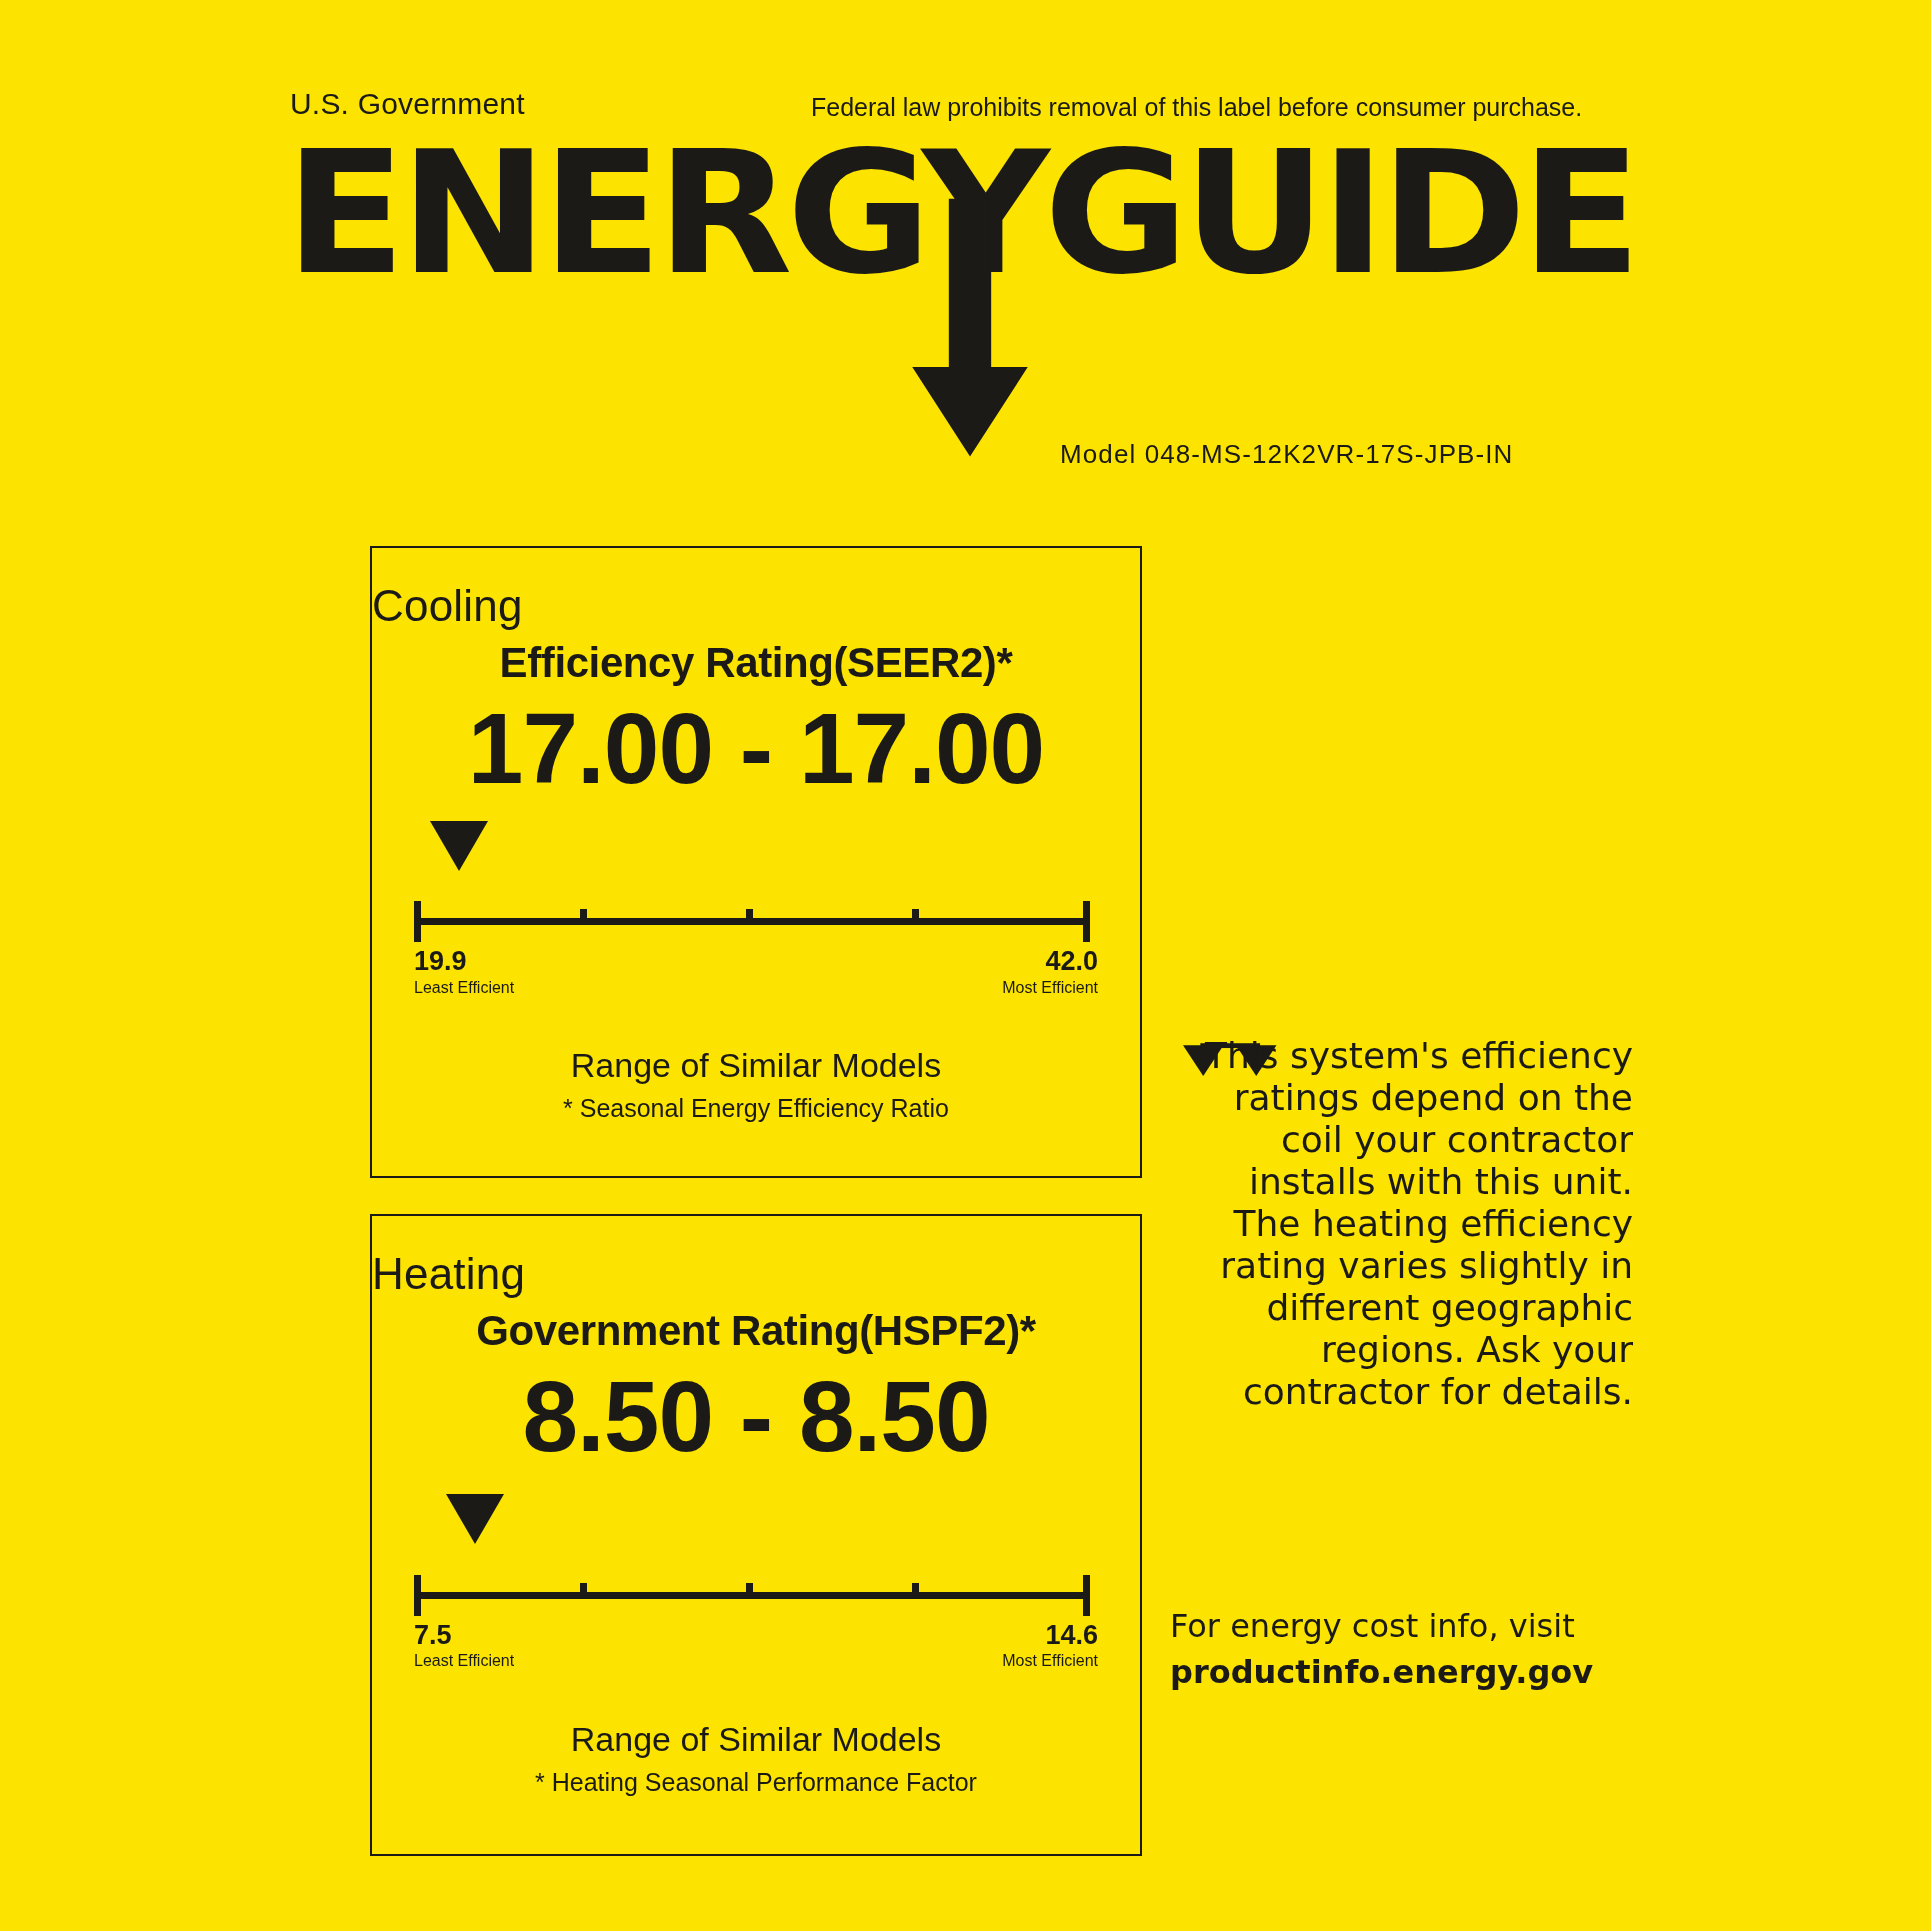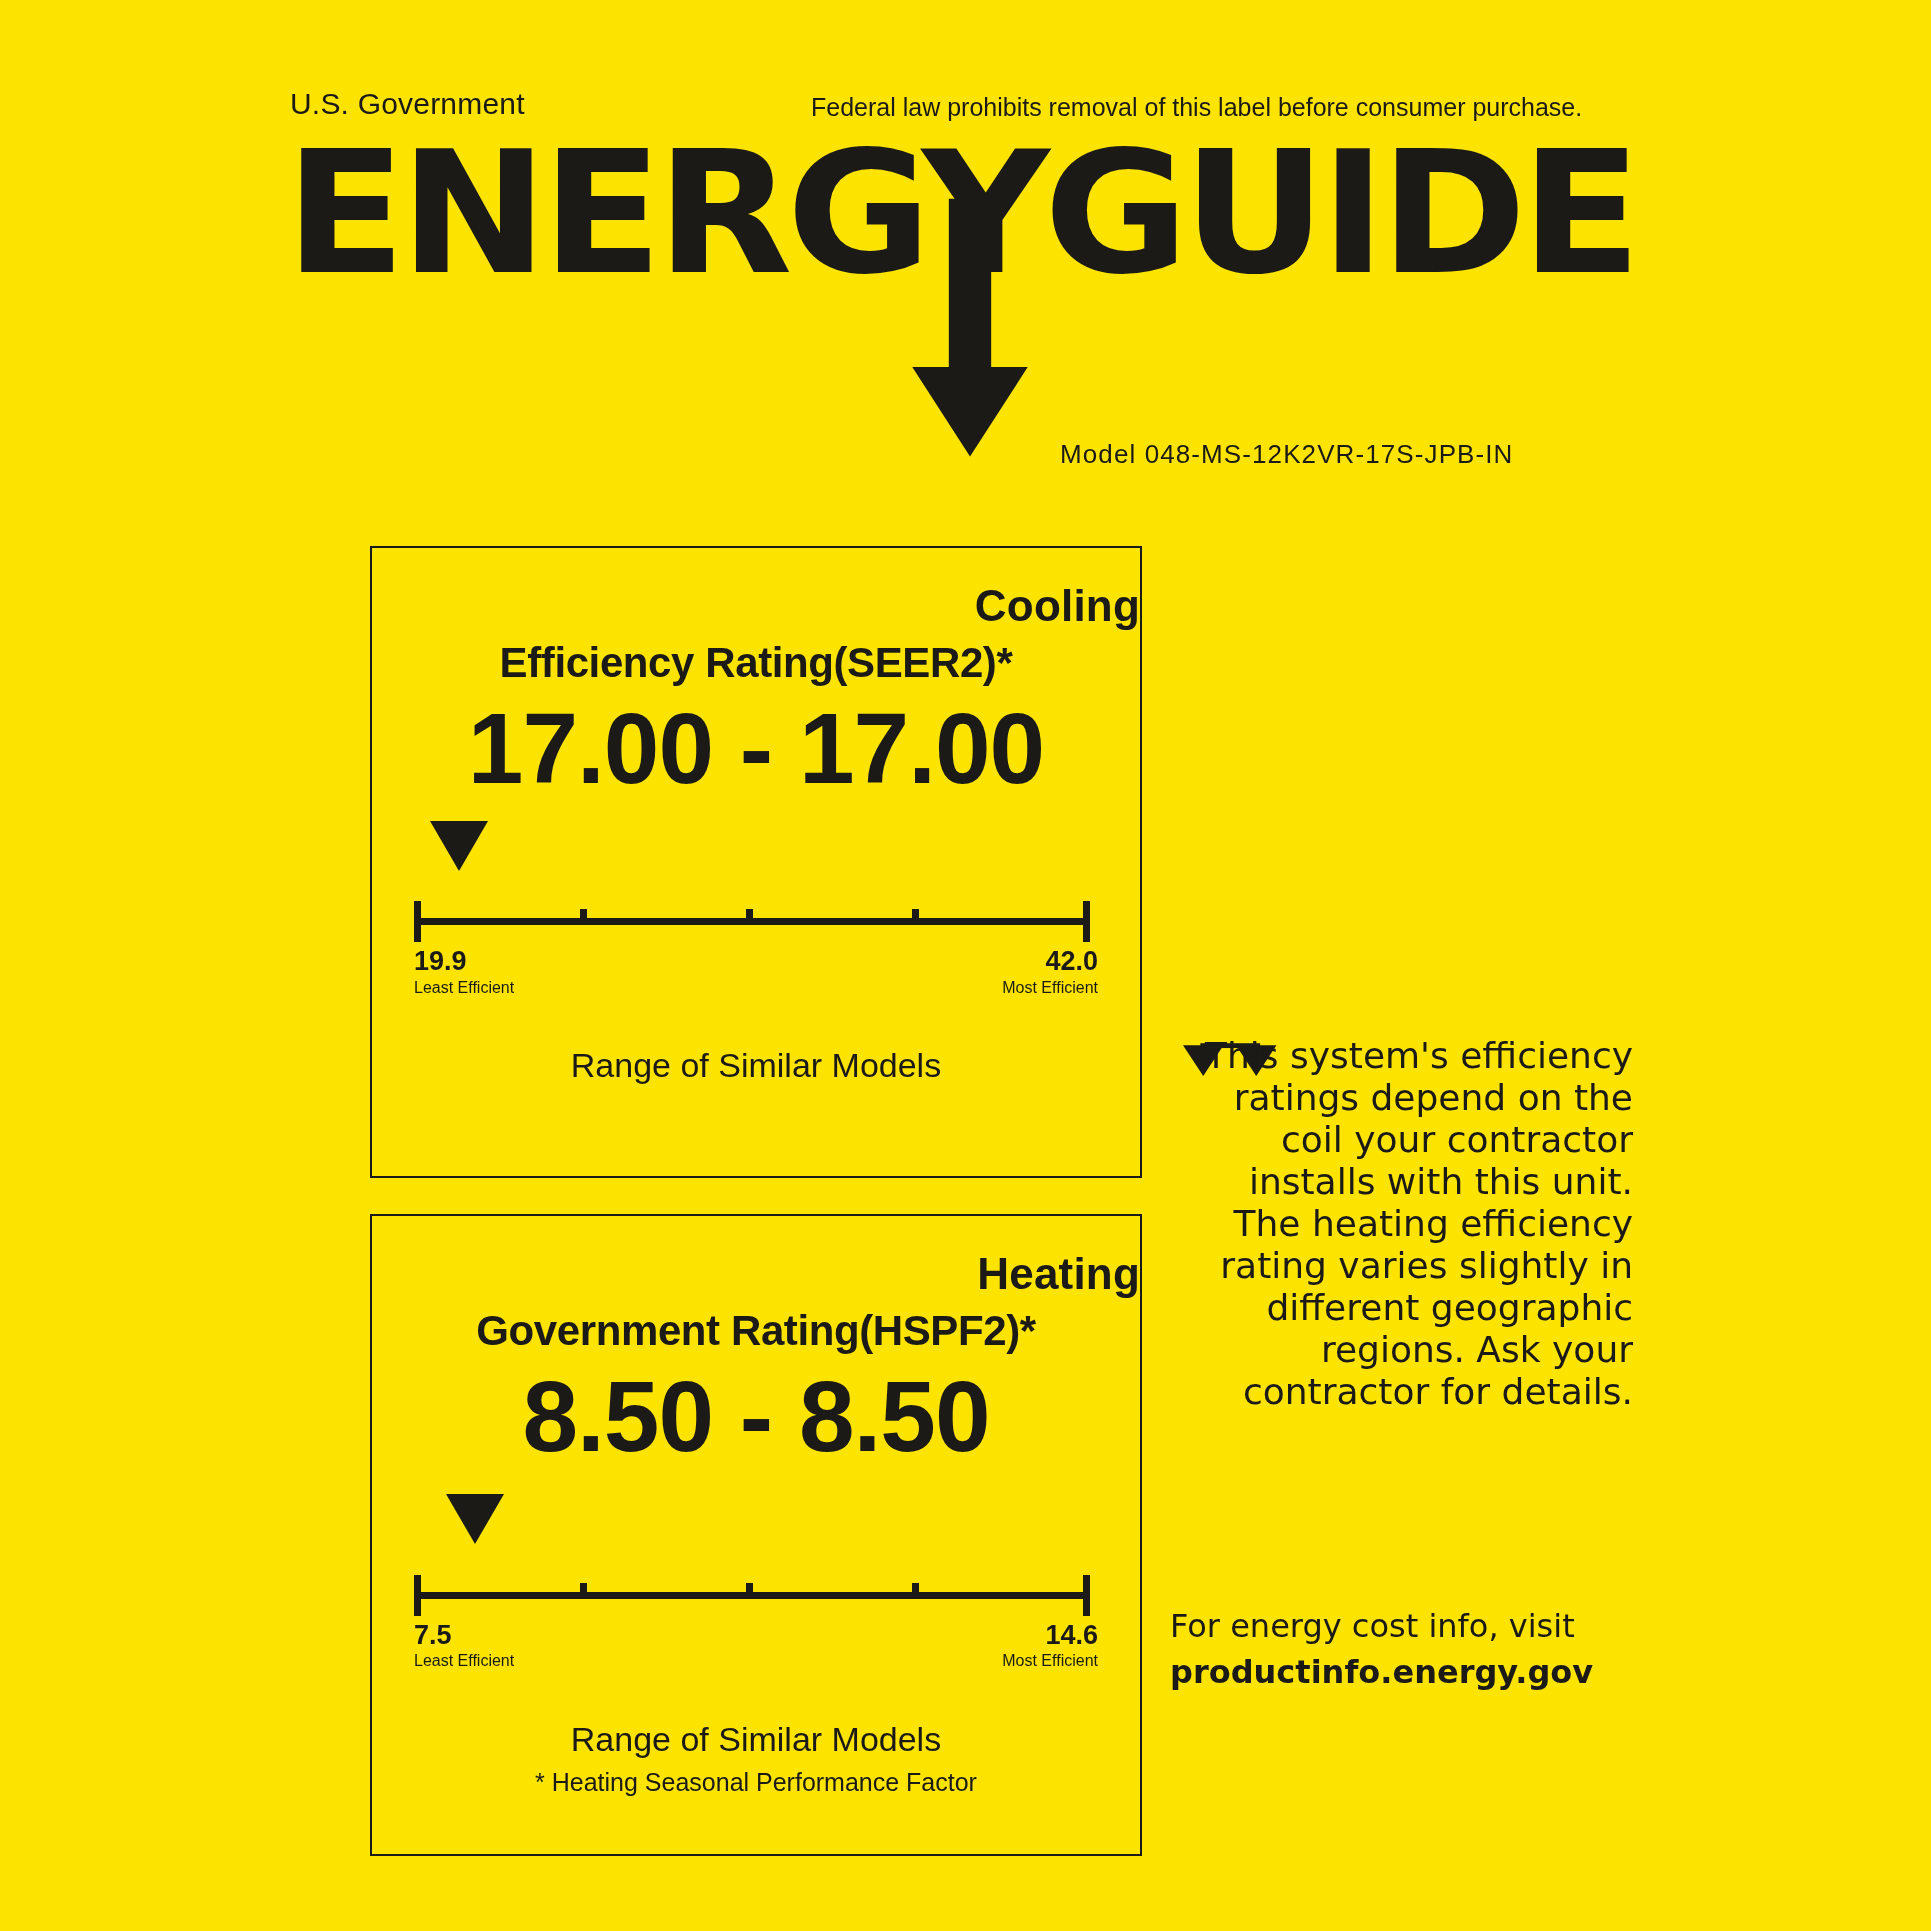--- a/index.html
+++ b/index.html
@@ -85,23 +85,23 @@
   
   .panel {
     position: absolute;
     border: 2.9px solid #1b1a17;
     box-sizing: border-box;
   }
   #cooling-panel { left: 370px; top: 546px; width: 772px; height: 632px; }
   #heating-panel { left: 370px; top: 1214px; width: 772px; height: 642px; }
 
   .panel-title {
-    text-align: right;
+    text-align: left;
     font-size: 44px;
-    font-weight: bold;
+    font-weight: normal;
     margin-top: 33px;
     letter-spacing: 0.2px;
   }
   .panel-sub {
     text-align: center;
     font-size: 42px;
     font-weight: bold;
     margin-top: 7.7px;
     letter-spacing: -0.4px;
   }
@@ -240,20 +240,21 @@
       <div class="tick" style="left: 332px;"></div>
       <div class="tick" style="left: 498px;"></div>
     </div>
 
     <div class="scale-label" style="left: 42px; top: 398px;">19.9</div>
     <div class="scale-label" style="right: 42px; top: 398px;">42.0</div>
     <div class="scale-caption" style="left: 42px; top: 431px;">Least Efficient</div>
     <div class="scale-caption" style="right: 42px; top: 431px;">Most Efficient</div>
 
     <div class="range-note" style="top: 498px;">Range of Similar Models</div>
+    <div class="footnote" style="top: 546px;">* Seasonal Energy Efficiency Ratio</div>
   </div>
 
   <div class="panel" id="heating-panel">
     <div class="panel-title">Heating</div>
     <div class="panel-sub">Government Rating(HSPF2)*</div>
     <div class="panel-value">8.50 - 8.50</div>
 
     <div class="pointer" style="left: 74px; top: 278px;"></div>
 
     <div class="scale" style="left: 42px; top: 359px; width: 676px;">

